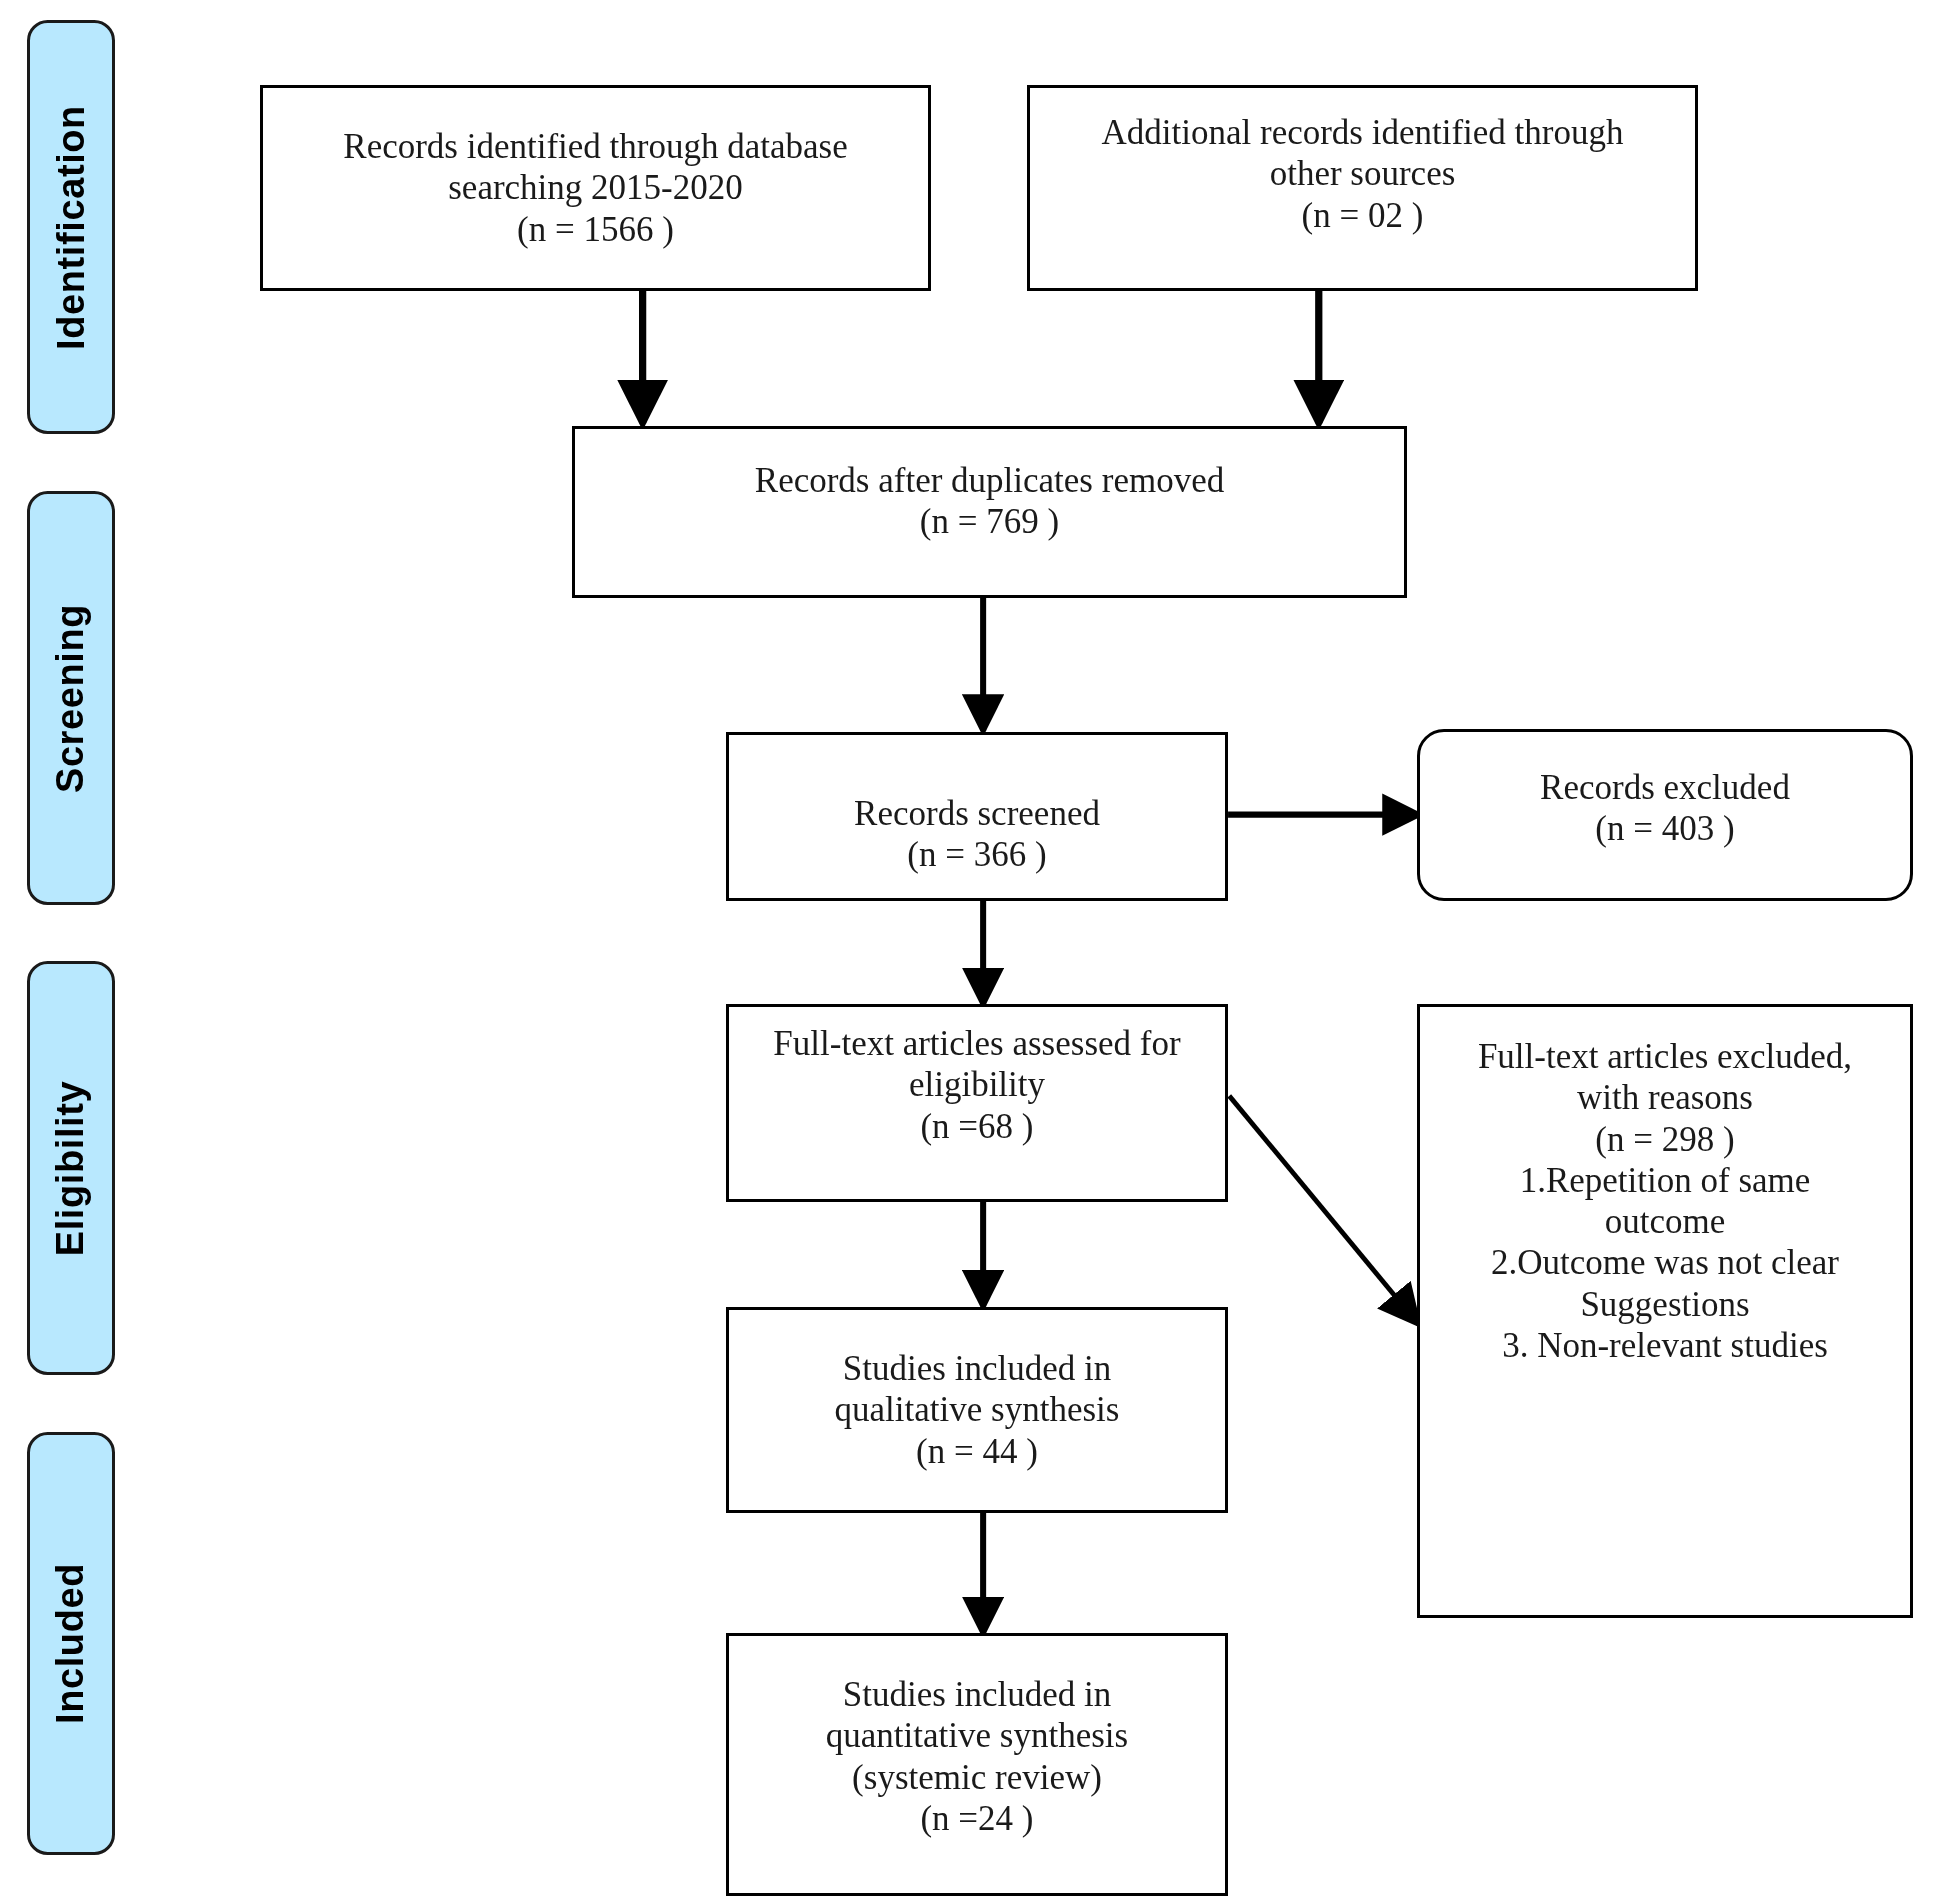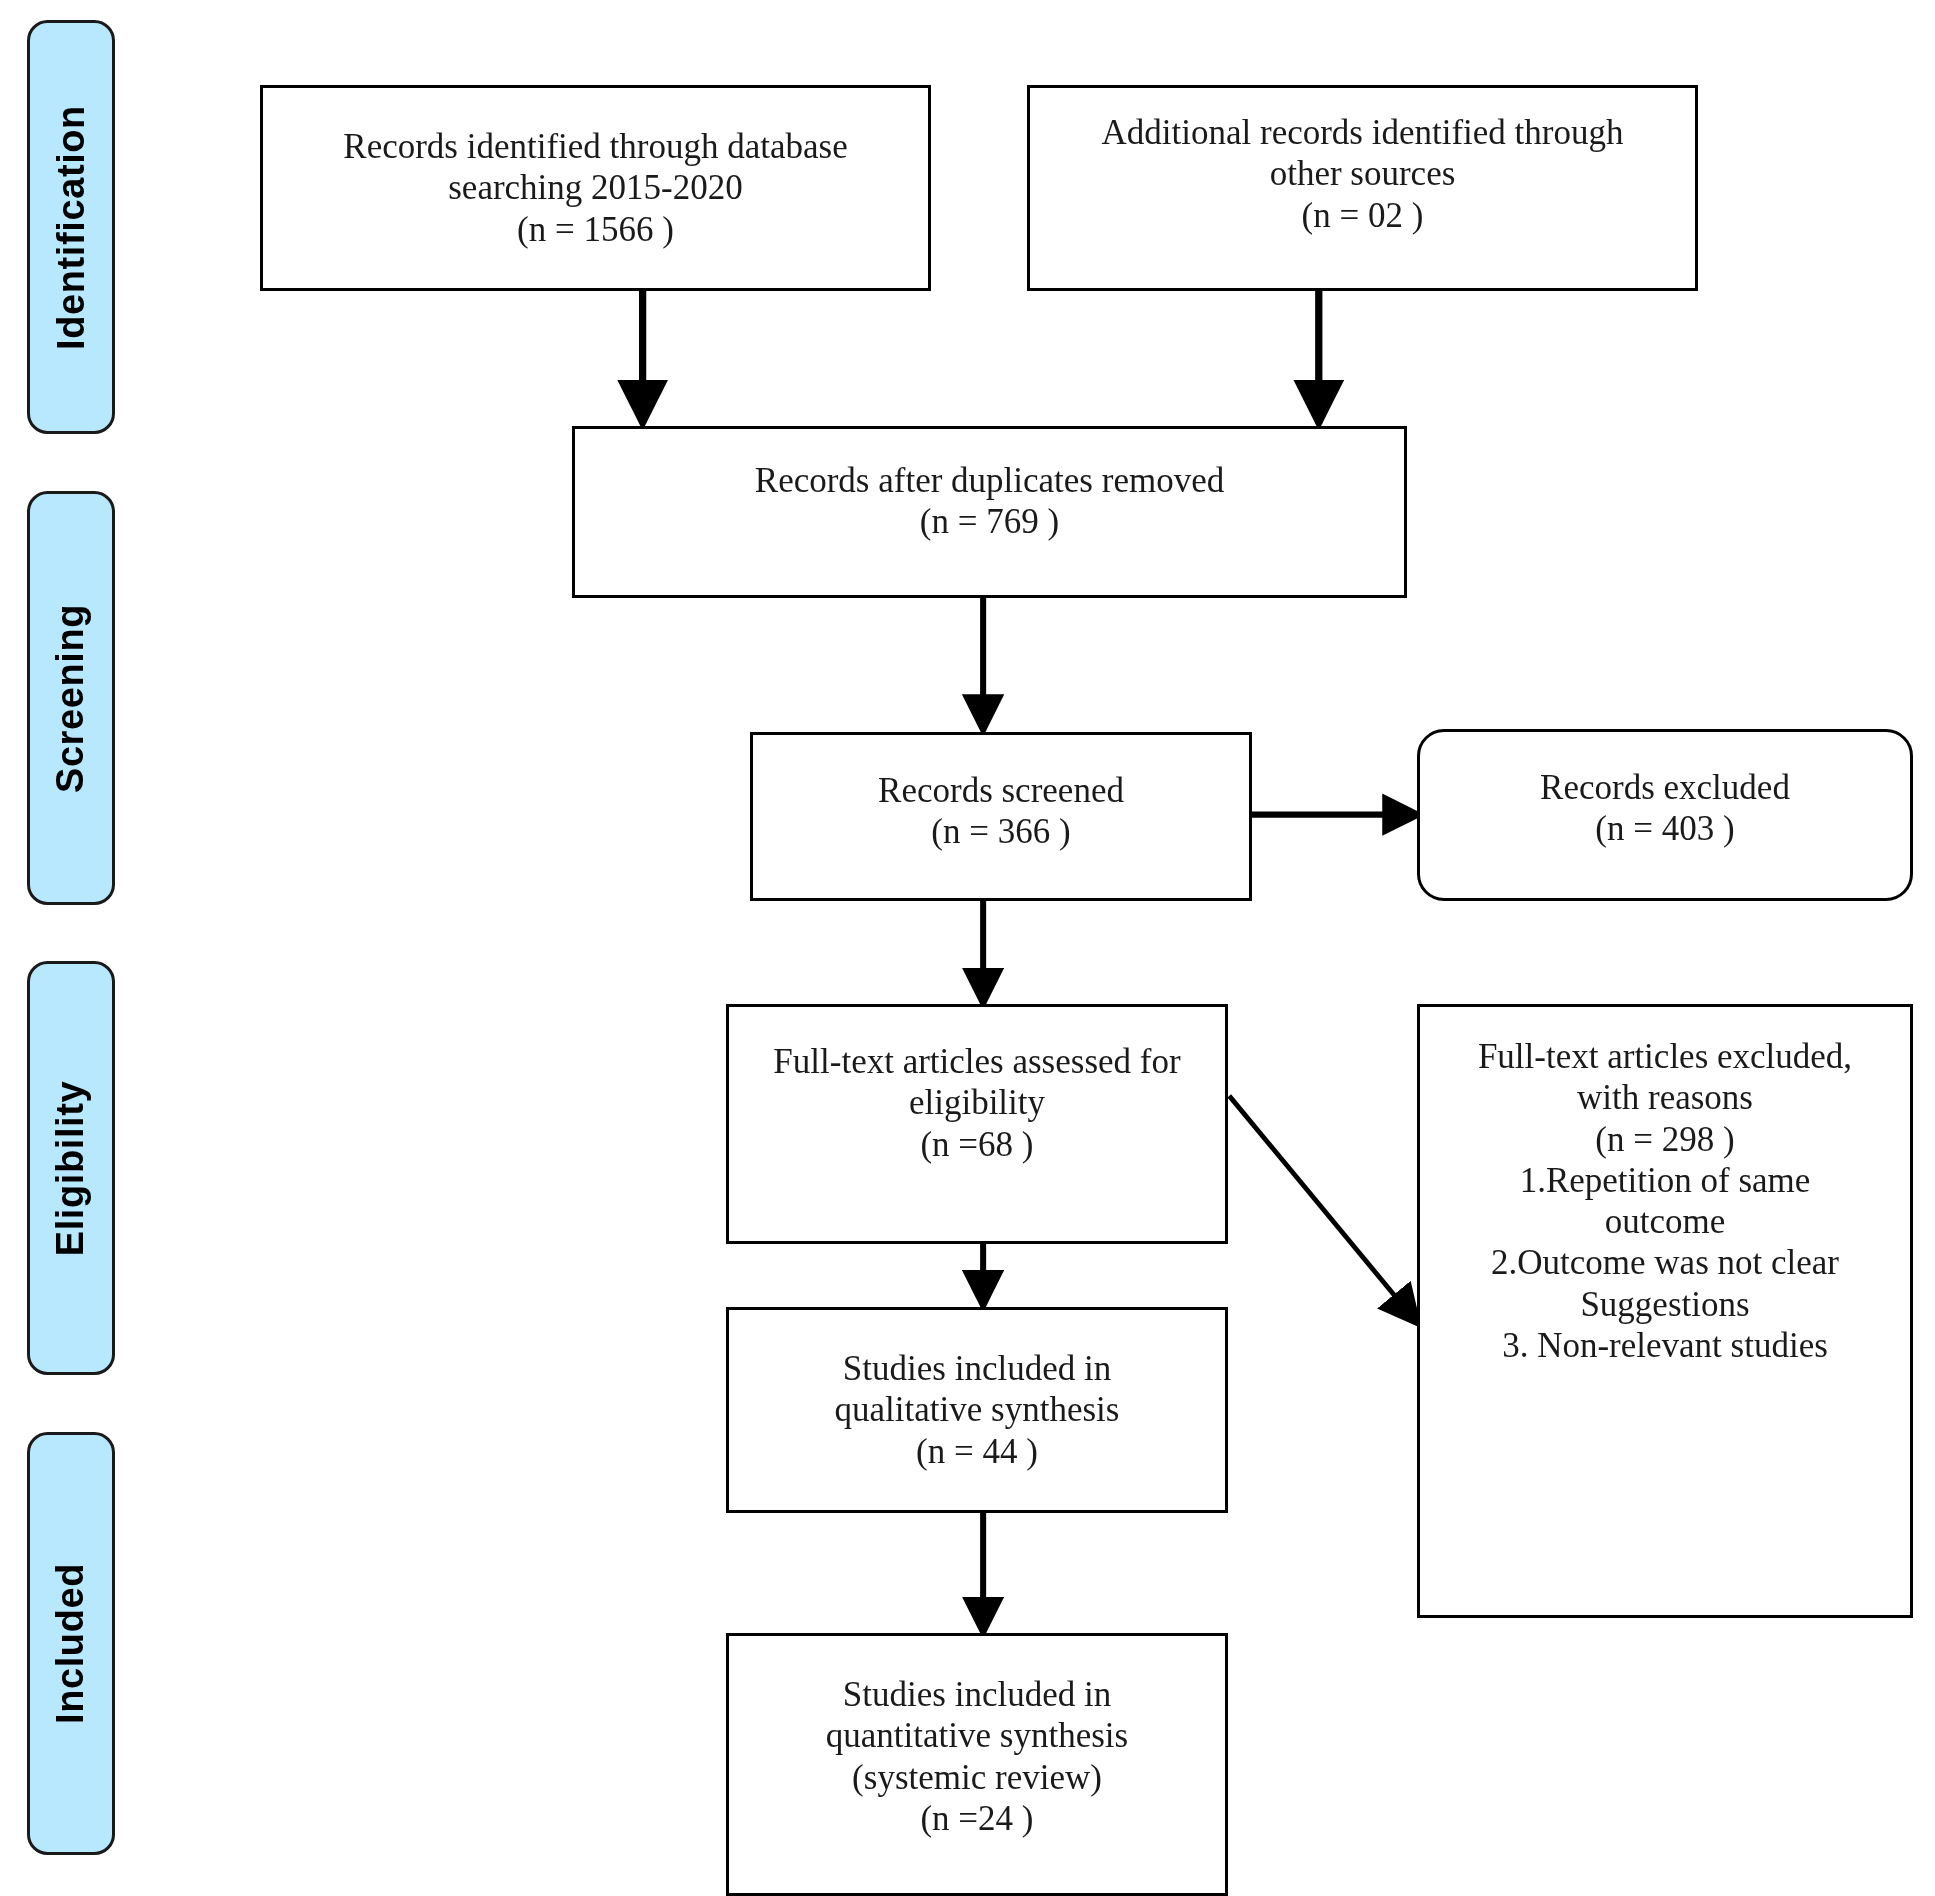--- a/index.html
+++ b/index.html
@@ -128,31 +128,31 @@
     <div class="flow-text">Additional records identified through
 other sources
 (n = 02  )</div>
   </div>
 
   <div class="flow-box" style="left:566px; top:426px; width:835px; height:172px; justify-content:flex-start; padding-top:31px;margin-left:6px;">
     <div class="flow-text">Records after duplicates removed
 (n =  769 )</div>
   </div>
 
-  <div class="flow-box" style="left:750px; top:732px; width:502px; height:169px; justify-content:flex-start; padding-top:35px;">
+  <div class="flow-box" style="left:726px; top:732px; width:502px; height:169px; justify-content:center; padding-top:35px;">
     <div class="flow-text">Records screened
 (n = 366 )</div>
   </div>
 
   <div class="flow-box" style="left:1417px; top:729px; width:496px; height:172px; justify-content:flex-start; padding-top:35px;border-radius:27px;">
     <div class="flow-text">Records excluded
 (n = 403  )</div>
   </div>
 
-  <div class="flow-box" style="left:726px; top:1004px; width:502px; height:240px; justify-content:flex-start; padding-top:34px;">
+  <div class="flow-box" style="left:726px; top:1004px; width:502px; height:198px; justify-content:flex-start; padding-top:16px;">
     <div class="flow-text">Full-text articles assessed for
 eligibility
 (n =68 )</div>
   </div>
 
   <div class="flow-box" style="left:1417px; top:1004px; width:496px; height:614px; justify-content:flex-start; padding-top:29px;">
     <div class="flow-text">Full-text articles excluded,
 with reasons
 (n = 298 )
 1.Repetition of same

